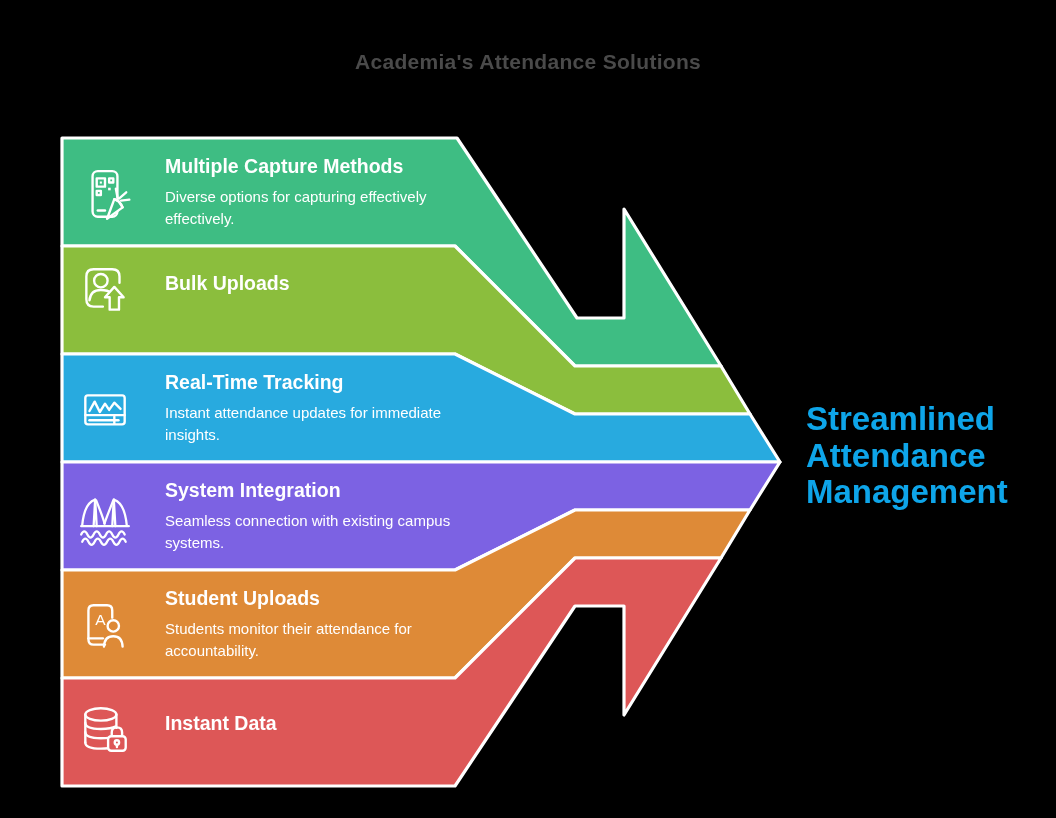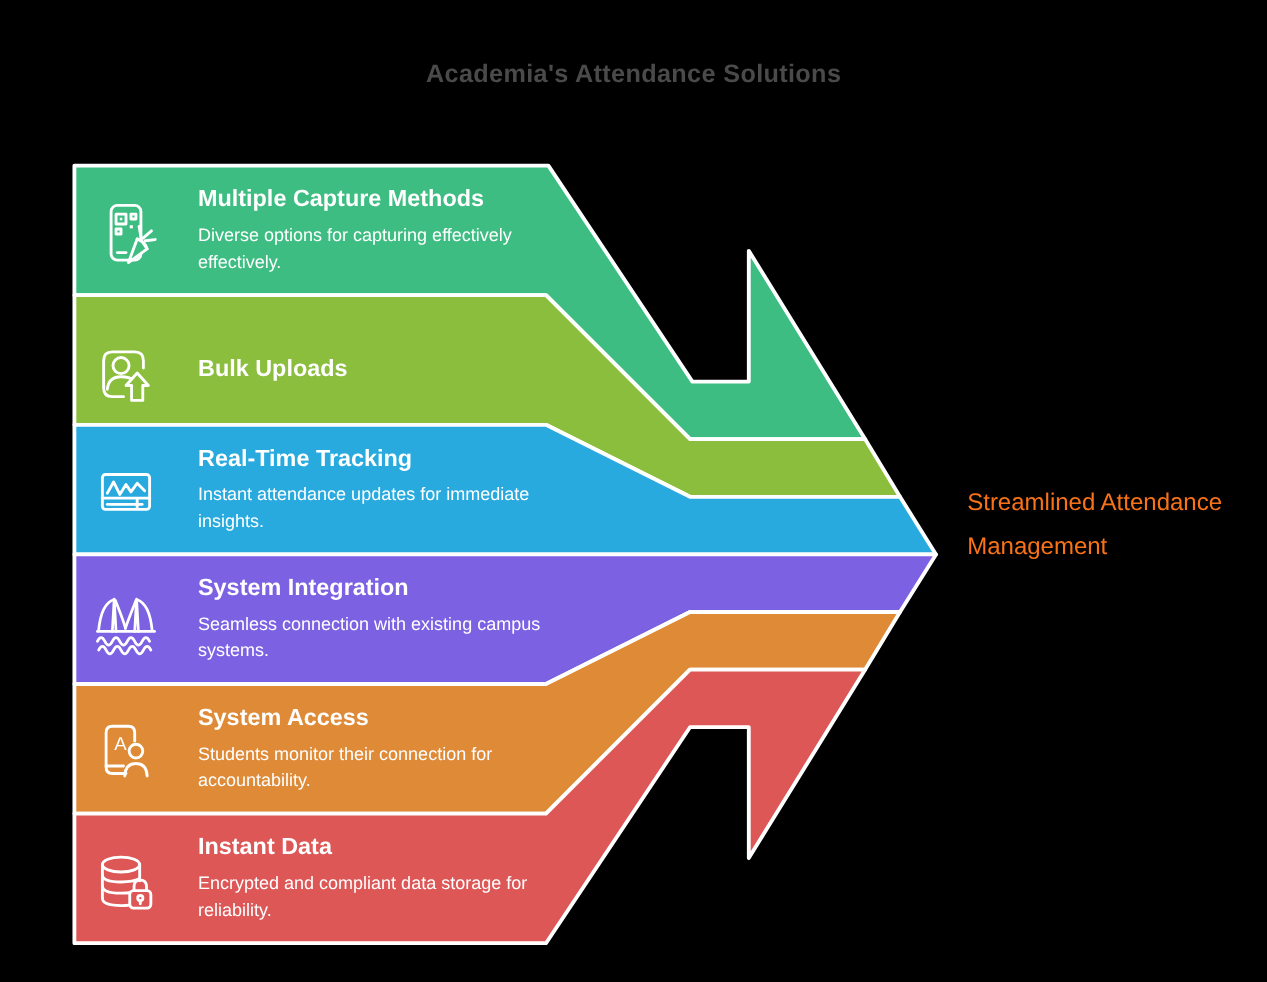--- a/index.html
+++ b/index.html
@@ -15,21 +15,21 @@
   .band-item{
     position:absolute;left:76px;width:380px;display:flex;gap:31px;align-items:center;
     color:#fff;
   }
   .band-item .icon{width:58px;height:58px;flex:0 0 58px;margin-top:9px;}
   .band-text{padding-top:2px;}
   .band-title{font-size:19.5px;font-weight:700;line-height:25px;margin:0 0 7px 0;}
   .band-desc{font-size:15px;line-height:22px;max-width:310px;}
   .result-label{
     position:absolute;left:806px;top:401px;width:225px;
-    font-size:20px;line-height:36.5px;font-weight:400;color:#f97316;
+    font-size:33px;line-height:36.5px;font-weight:700;color:#0ea5e9;
   }
 </style>
 </head>
 <body>
 
 <div class="stage">
 
   <div class="header">Academia's Attendance Solutions</div>
 
   <svg class="diagram" width="1056" height="818" viewBox="0 0 1056 818">
@@ -57,21 +57,21 @@
         <path d="M37,31 Q43,33 45,39"></path>
         <path d="M40,29 l-1.5,-8 M41.5,30.5 l7,-6 M43.5,32.5 l8,-1"></path>
       </g>
     </svg>
     <div class="band-text">
       <div class="band-title">Multiple Capture Methods</div>
       <div class="band-desc">Diverse options for capturing effectively effectively.</div>
     </div>
   </div>
 
-  <div class="band-item" style="top:276px">
+  <div class="band-item" style="top:252px">
     <svg class="icon" viewBox="0 0 56 56">
       <g fill="none" stroke="#fff" stroke-width="2.3" stroke-linecap="round" stroke-linejoin="round">
         <path d="M26,44 H17 Q10,44 10,37 V15 Q10,8 17,8 H35 Q42,8 42,15 V21"></path>
         <circle cx="24" cy="19" r="6.5"></circle>
         <path d="M13,38 Q14,28 24,28 Q31,28 34,31"></path>
         <polygon points="37,25 46,35 41.5,35 41.5,47 32.5,47 32.5,35 28,35" fill="#8BBE3D"></polygon>
       </g>
     </svg>
     <div class="band-text">
       <div class="band-title">Bulk Uploads</div>
@@ -118,40 +118,39 @@
     <svg class="icon" viewBox="0 0 56 56">
       <g fill="none" stroke="#fff" stroke-width="2.3" stroke-linecap="round" stroke-linejoin="round">
         <path d="M28,44 H17 Q12,44 12,39 V11 Q12,6 17,6 H30 Q35,6 35,11 V18"></path>
         <path d="M12,38 H26"></path>
         <text x="23.5" y="25" font-size="15" fill="#fff" stroke="none" text-anchor="middle" font-family="&quot;Liberation Sans&quot;,sans-serif">A</text>
         <circle cx="36" cy="26" r="5.5"></circle>
         <path d="M27,46 Q27.5,36 36,36 Q44.5,36 45,46"></path>
       </g>
     </svg>
     <div class="band-text">
-      <div class="band-title">System Access</div>
-      <div class="band-desc">Students monitor their connection for accountability.</div>
+      <div class="band-title">Student Uploads</div>
+      <div class="band-desc">Students monitor their attendance for accountability.</div>
     </div>
   </div>
 
   <div class="band-item" style="top:692px">
     <svg class="icon" viewBox="0 0 56 56">
       <g fill="none" stroke="#fff" stroke-width="2.3" stroke-linecap="round" stroke-linejoin="round">
         <ellipse cx="24" cy="13" rx="15" ry="6"></ellipse>
         <path d="M9,13 V40 M39,13 V26"></path>
         <path d="M9,21 Q9,27 24,27 Q34,27 38.5,24.5"></path>
         <path d="M9,30 Q9,36 24,36 Q29,36 33,35.3"></path>
         <path d="M9,40 Q9,46 24,46 Q28,46 31,45.6"></path>
         <path d="M34.5,34 V30.5 Q34.5,25.5 39.5,25.5 Q44.5,25.5 44.5,30.5 V34"></path>
         <rect x="31" y="34" width="17" height="14" rx="3" fill="#DD5757"></rect>
         <circle cx="39.5" cy="40" r="2.1"></circle>
         <path d="M39.5,42.5 v2"></path>
       </g>
     </svg>
     <div class="band-text">
       <div class="band-title">Instant Data</div>
-      <div class="band-desc">Encrypted and compliant data storage for reliability.</div>
     </div>
   </div>
 
   <div class="result-label">Streamlined Attendance Management</div>
 
 </div>
 
 </body></html>

